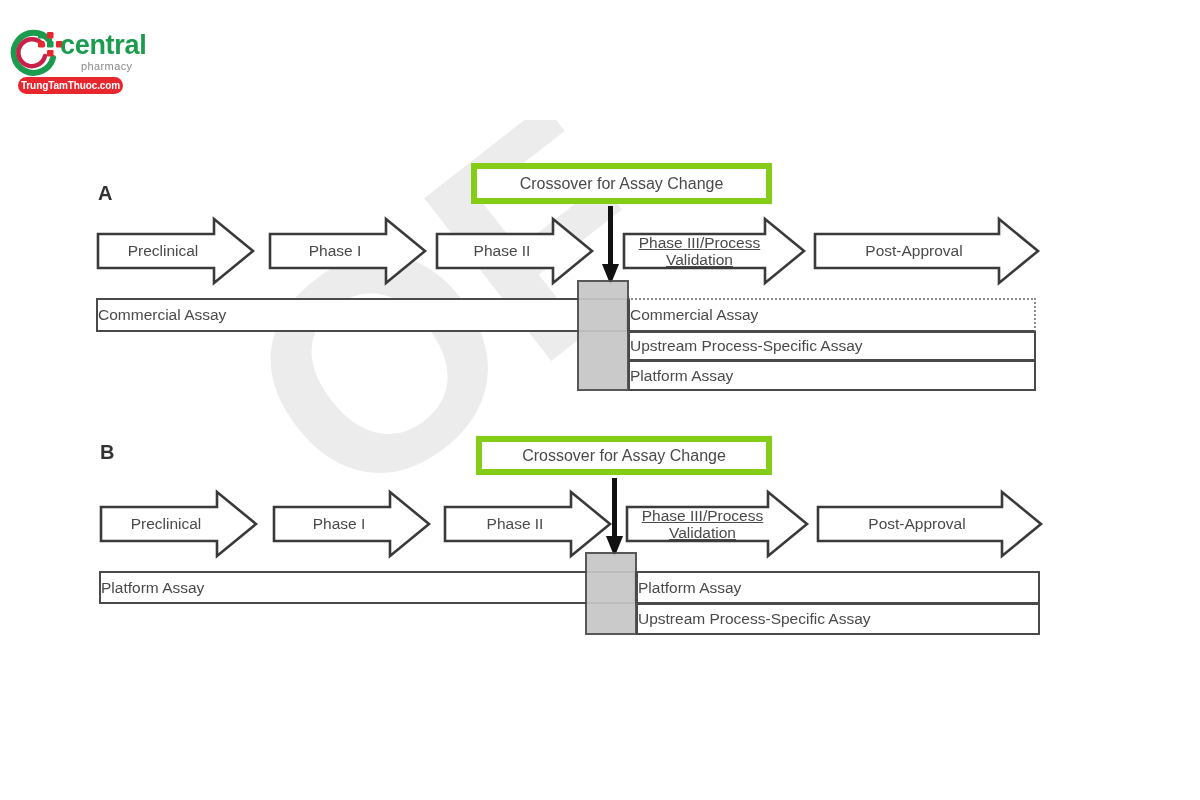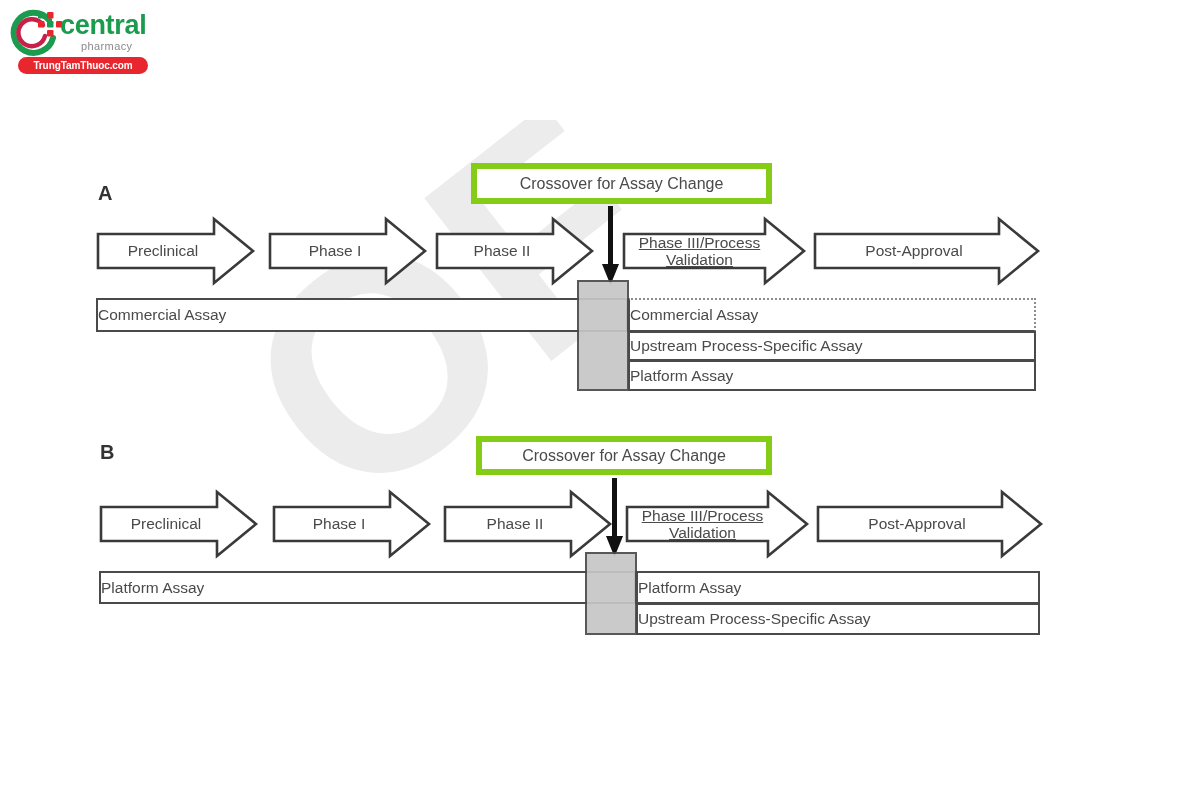--- a/index.html
+++ b/index.html
@@ -25,21 +25,21 @@
     width: 640px;
     height: 560px;
     pointer-events: none;
     z-index: 0;
   }
 
   
   #logo {
     position: absolute;
     left: 8px;
-    top: 8px;
+    top: 28px;
     width: 190px;
     height: 70px;
     z-index: 5;
   }
   #logo .logo-mark {
     position: absolute;
     left: 0px;
     top: 0px;
     width: 56px;
     height: 54px;
@@ -61,21 +61,21 @@
     font-size: 11px;
     color: #8a8a8a;
     letter-spacing: 0.4px;
     line-height: 1;
     margin-left: 19px;
   }
   #logo .logo-ribbon {
     position: absolute;
     left: 10px;
     top: 49px;
-    width: 130px;
+    width: 105px;
     height: 17px;
     background: #e8262d;
     border-radius: 9px;
     color: #ffffff;
     font-size: 10px;
     font-weight: bold;
     text-align: center;
     line-height: 17px;
     letter-spacing: -0.1px;
   }

